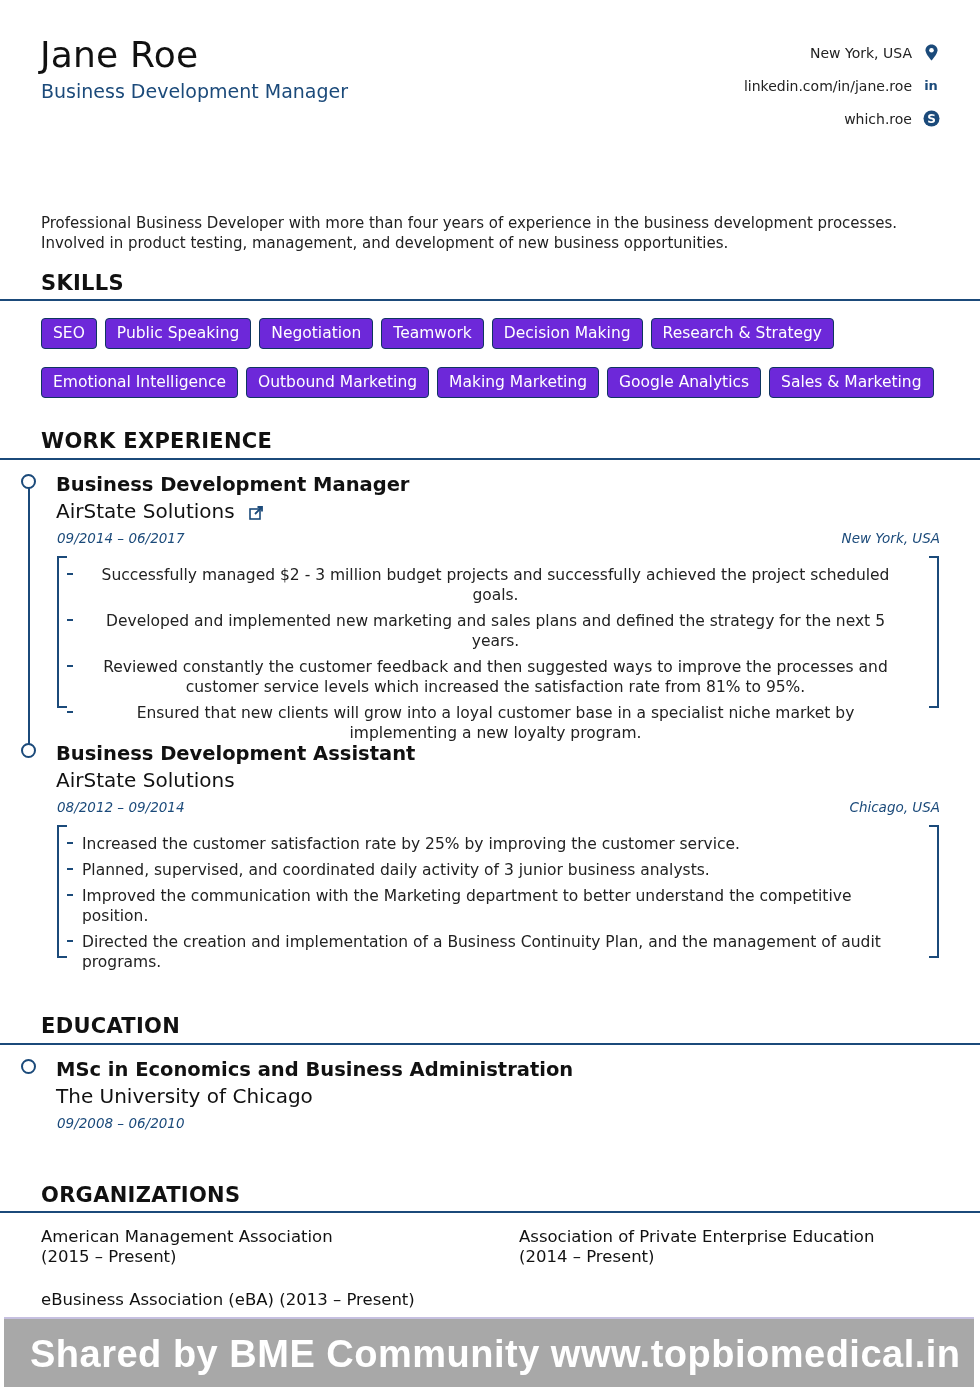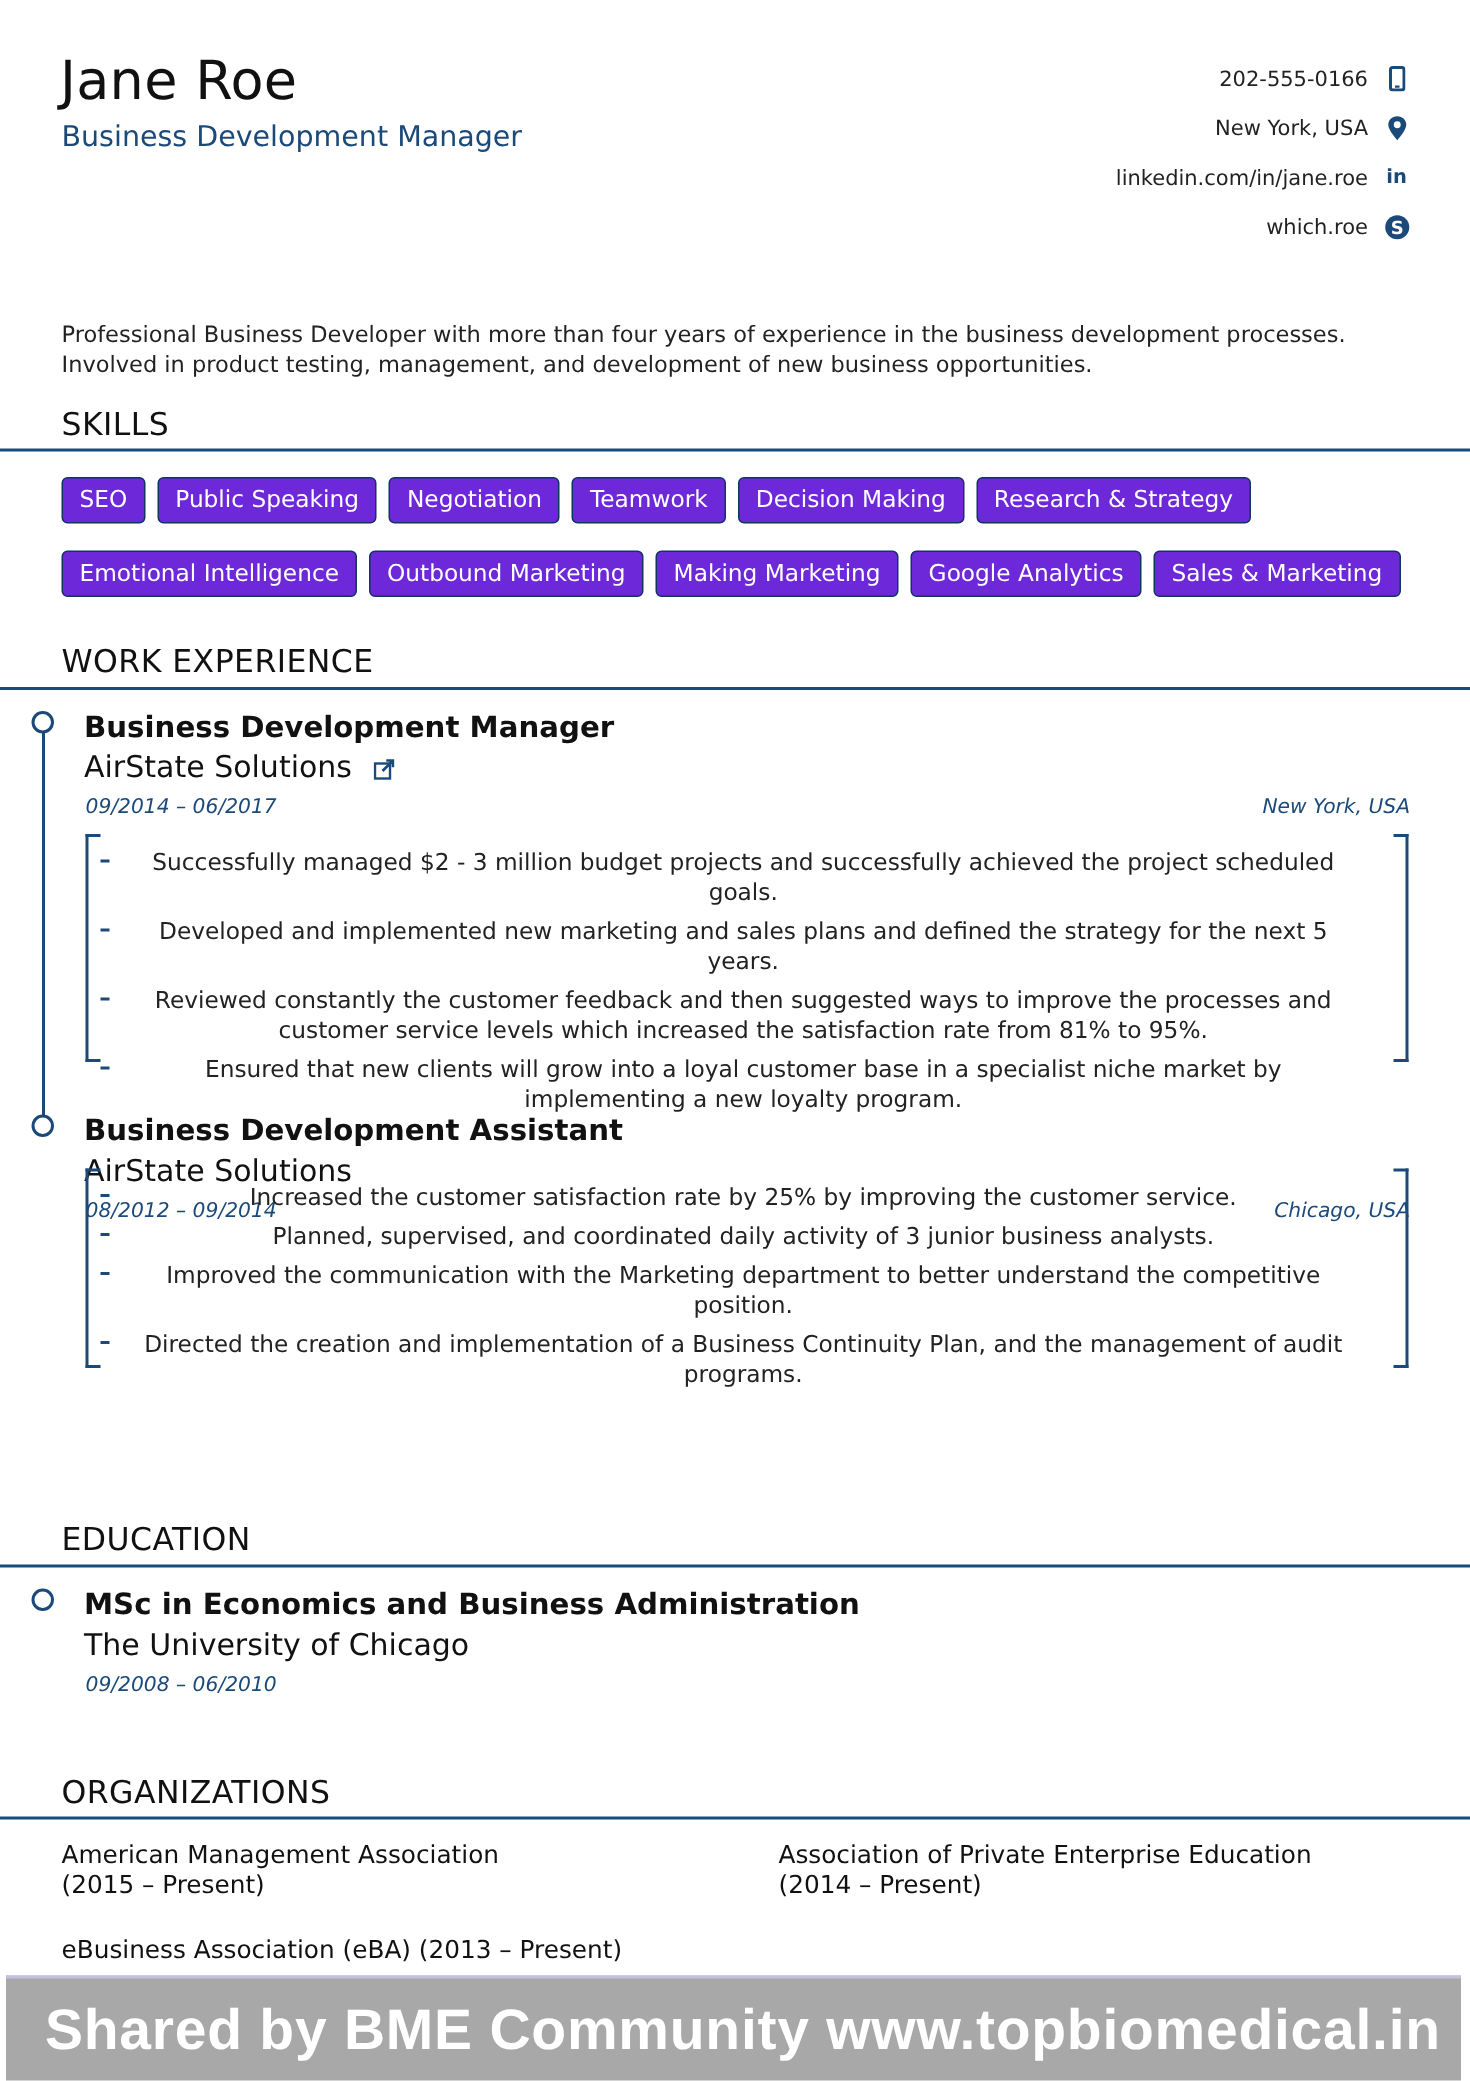--- a/index.html
+++ b/index.html
@@ -8,21 +8,21 @@
     background: #ffffff; color: #1a1a1a;
     font-family: "DejaVu Sans", sans-serif;
   }
   .abs { position: absolute; }
   .name { left: 40px; top: 34px; font-size: 36px; color: #111; letter-spacing: 0.2px; }
   .title { left: 41px; top: 80px; font-size: 19px; color: #1b4a7a; }
   .contacts { right: 40px; top: 36px; width: 400px; }
   .contact { display: flex; justify-content: flex-end; align-items: center; height: 33px; font-size: 14px; color: #222; }
   .contact .ic { width: 18px; height: 18px; margin-left: 10px; display: inline-flex; align-items: center; justify-content: center; color: #1b4a7a; }
   .summary { left: 41px; top: 213px; width: 900px; font-size: 15px; line-height: 20px; color: #222; }
-  .sec-title { left: 41px; font-size: 21px; font-weight: normal; color: #111; letter-spacing: 0.3px; }
+  .sec-title { left: 41px; font-size: 21px; font-weight: bold; color: #111; letter-spacing: 0.3px; }
   .sec-line { left: 0; width: 980px; height: 2px; background: #1b4a7a; }
   .skills { left: 41px; top: 318px; width: 900px; display: flex; flex-wrap: wrap; gap: 9px 8px; }
   .skill { background: #6d28d9; color: #fff; font-size: 15.5px; padding: 4px 11px; border-radius: 4px; border: 1px solid #0f3560; height: 21px; line-height: 21px; }
   .timeline { left: 28px; width: 2px; background: #1b4a7a; }
   .dot { width: 11px; height: 11px; border: 2.5px solid #1b4a7a; border-radius: 50%; background: #fff; }
   .job-title { left: 56px; font-size: 19.5px; font-weight: bold; color: #111; }
   .company { left: 56px; font-size: 20px; color: #111; }
   .dates { left: 57px; font-size: 13.5px; font-style: italic; color: #1b4a7a; }
   .loc { right: 40px; font-size: 13.5px; font-style: italic; color: #1b4a7a; }
   .bullets { left: 57px; width: 882px; }
@@ -35,29 +35,20 @@
   .footer-text { position: absolute; left: 26px; top: 14px; font-family: "Liberation Sans", sans-serif; font-weight: bold; font-size: 38px; color: #ffffff; letter-spacing: 0.5px; }
   .ext-icon { display: inline-block; margin-left: 8px; vertical-align: middle; }
 </style>
 </head>
 <body>
 
 <div class="abs name">Jane Roe</div>
 <div class="abs title">Business Development Manager</div>
 
 <div class="abs contacts">
-  <div class="contact">
-    <span>202-555-0166</span>
-    <span class="ic">
-      <svg width="11" height="17" viewBox="0 0 11 17">
-          <rect x="1" y="1" width="9" height="15" rx="1.5" fill="none" stroke="#1b4a7a" stroke-width="2"></rect>
-          <rect x="4" y="13" width="3" height="1.5" fill="#1b4a7a"></rect>
-        </svg>
-    </span>
-  </div>
   <div class="contact">
     <span>New York, USA</span>
     <span class="ic">
       <svg width="13" height="17" viewBox="0 0 13 17">
           <path d="M6.5 0.5 C3 0.5 0.5 3 0.5 6.2 C0.5 10 6.5 16.5 6.5 16.5 C6.5 16.5 12.5 10 12.5 6.2 C12.5 3 10 0.5 6.5 0.5 Z" fill="#1b4a7a"></path>
           <circle cx="6.5" cy="6.2" r="2.3" fill="#fff"></circle>
         </svg>
     </span>
   </div>
   <div class="contact">
@@ -124,21 +115,21 @@
     <div class="bul">Reviewed constantly the customer feedback and then suggested ways to improve the processes and customer service levels which increased the satisfaction rate from 81% to 95%.</div>
     <div class="bul">Ensured that new clients will grow into a loyal customer base in a specialist niche market by implementing a new loyalty program.</div>
   </div>
 </div>
 
 <div class="abs dot" style="left:21px;top:743px;"></div>
 <div class="abs job-title" style="top:742px;">Business Development Assistant</div>
 <div class="abs company" style="top:768px;">AirState Solutions</div>
 <div class="abs dates" style="top:799px;">08/2012 – 09/2014</div>
 <div class="abs loc" style="top:799px;">Chicago, USA</div>
-<div class="abs bullets" style="top:779px;height:133px;text-align:center;">
+<div class="abs bullets" style="top:825px;height:133px;">
   <div class="br-l"></div>
   <div class="br-r"></div>
   <div style="padding-top:9px;">
     <div class="bul">Increased the customer satisfaction rate by 25% by improving the customer service.</div>
     <div class="bul">Planned, supervised, and coordinated daily activity of 3 junior business analysts.</div>
     <div class="bul">Improved the communication with the Marketing department to better understand the competitive position.</div>
     <div class="bul">Directed the creation and implementation of a Business Continuity Plan, and the management of audit programs.</div>
   </div>
 </div>
 

